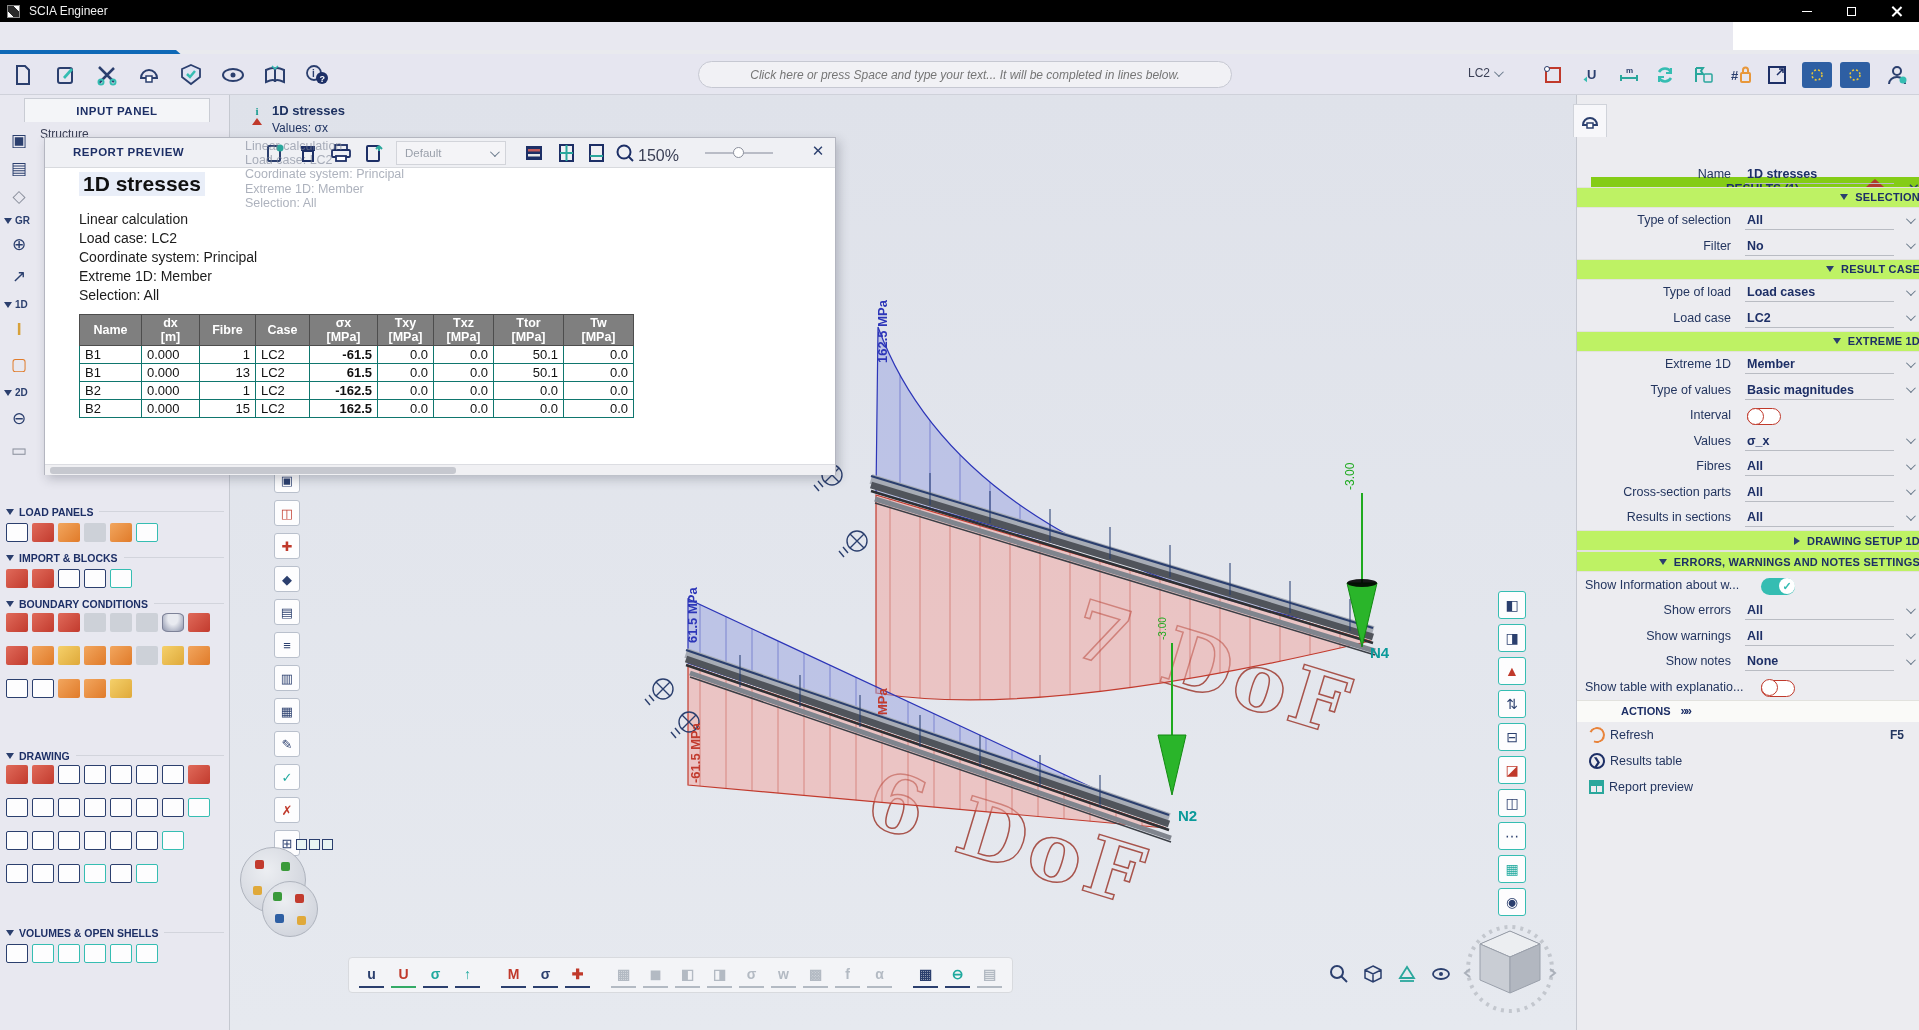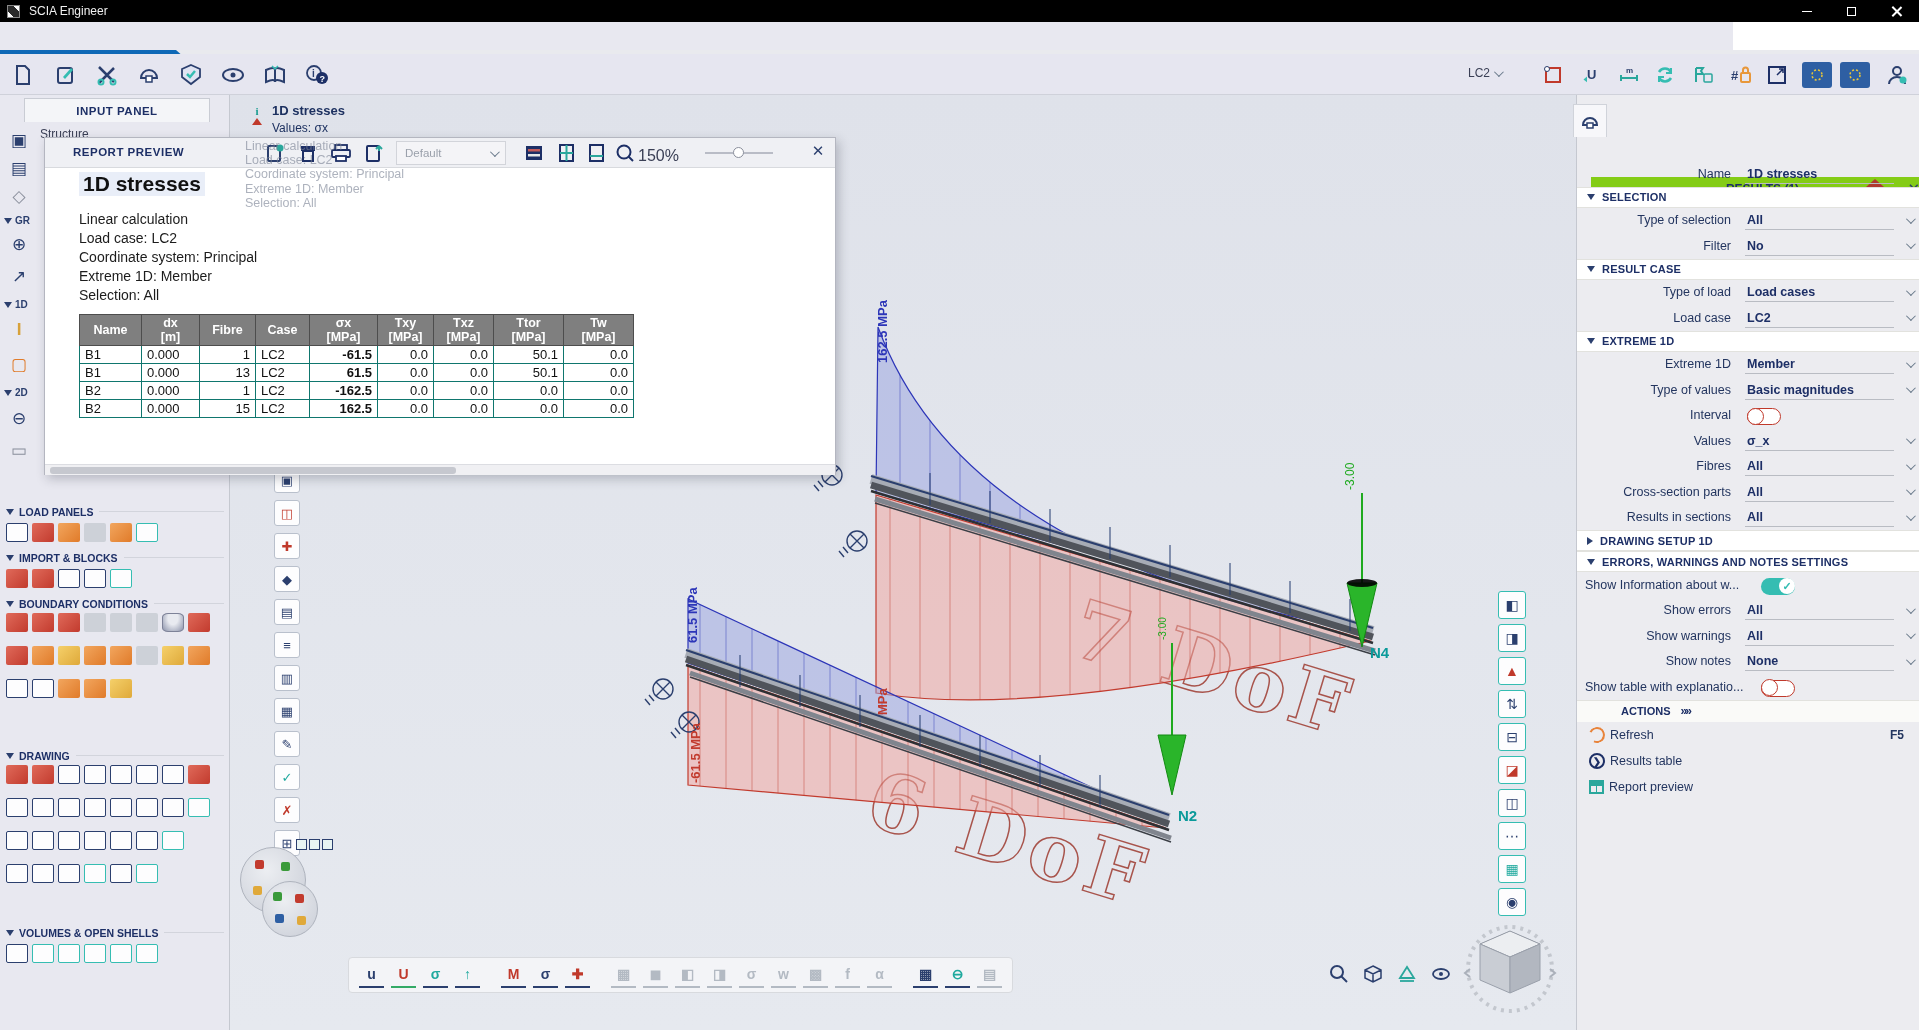--- a/index.html
+++ b/index.html
@@ -131,21 +131,21 @@
   .rpn-title { position:absolute; left:0; width:100%; text-align:center; top:5px; font-size:12px; font-weight:bold; color:#1d2f66; }
   .rpn-home { position:absolute; right:50px; top:3px; width:18px; height:18px; }
   .home-shape { width:14px; height:8px; border:2px solid #b03a2e; border-top:none; margin:8px auto 0; position:relative; }
   .home-shape::before { content:""; position:absolute; left:-4px; top:-9px; width:0; height:0; border-left:9px solid transparent; border-right:9px solid transparent; border-bottom:8px solid #b03a2e; }
   .rpn-x { position:absolute; right:14px; top:3px; font-size:15px; color:#2b3f6e; }
   .rpn-body { position:absolute; left:0; top:66px; width:343px; }
   .prow { display:flex; align-items:center; height:25.5px; padding-left:8px; }
   .plabel { width:160px; text-align:right; font-size:12.5px; color:#23355f; padding-right:14px; white-space:nowrap; overflow:hidden; }
   .pval { flex:1; font-size:12.5px; font-weight:bold; color:#1d2f66; border-bottom:1px solid #b9bcc3; padding:3px 0 3px 2px; height:20px; }
   .pchev { width:26px; display:flex; justify-content:center; }
-  .sechdr { display:flex; align-items:center; height:21px; background:#ffffff; border-top:1px solid #e2e2de; border-bottom:1px solid #e2e2de; padding-left:10px; }
+  .sechdr { display:flex; align-items:center; height:21px; background:#bef264; border-top:1px solid #e2e2de; border-bottom:1px solid #e2e2de; padding-left:10px;justify-content:flex-end; }
   .sechdr::before { content:""; width:0; height:0; border-left:4px solid transparent; border-right:4px solid transparent; border-top:6px solid #2b3f6e; margin-right:7px; }
   .sechdr.collapsed::before { border-top:4px solid transparent; border-bottom:4px solid transparent; border-left:6px solid #2b3f6e; border-right:none; }
   .sechdr span { font-size:11px; font-weight:bold; color:#1d2f66; letter-spacing:.2px; }
   .tgl { position:relative; width:34px; height:17px; border-radius:9px; display:inline-block; }
   .tgl.off { background:#fff; border:1.5px solid #c0392b; }
   .tgl.off .knob { position:absolute; left:-1px; top:-1.5px; width:17px; height:17px; border-radius:50%; background:#fff; border:1.5px solid #c0392b; }
   .tgl.on { background:#35bdb2; }
   .tgl.on .knob { position:absolute; right:0px; top:0.5px; width:16px; height:16px; border-radius:50%; background:#fff; color:#35bdb2; font-size:11px; font-weight:bold; text-align:center; line-height:16px; }
   .acthdr { display:flex; align-items:center; height:22px; background:#fafaf8; border-top:1px solid #e2e2de; padding-left:44px; }
   .acthdr .a1 { font-size:11px; font-weight:bold; color:#1d2f66; margin-right:10px; }
@@ -237,20 +237,21 @@
       </div>
     <div class="ticon" style="left:302px">
         <svg width="26" height="24">
           <circle cx="10" cy="10" r="7" fill="none" stroke="#2b3f6e" stroke-width="1.8"></circle>
           <text x="8" y="14" font-size="10" fill="#2b3f6e" font-weight="bold">i</text>
           <circle cx="18" cy="15" r="6" fill="#1d2f66"></circle>
           <text x="15.5" y="19" font-size="9" fill="#fff" font-weight="bold">?</text>
         </svg>
       </div>
 
+    <input class="searchbox" placeholder="Click here or press Space and type your text... It will be completed in lines below." style="">
 
     <div class="lc-drop"><span>LC2</span><span class="chev-css"></span></div>
     <div class="ticon" style="left:1538px">
         <svg width="22" height="22">
           <rect x="4" y="4" width="14" height="14" fill="none" stroke="#c0392b" stroke-width="2"></rect>
           <circle cx="5" cy="5" r="2.5" fill="#fff" stroke="#2b3f6e"></circle>
         </svg>
       </div>
     <div class="ticon" style="left:1576px">
         <svg width="22" height="22">

